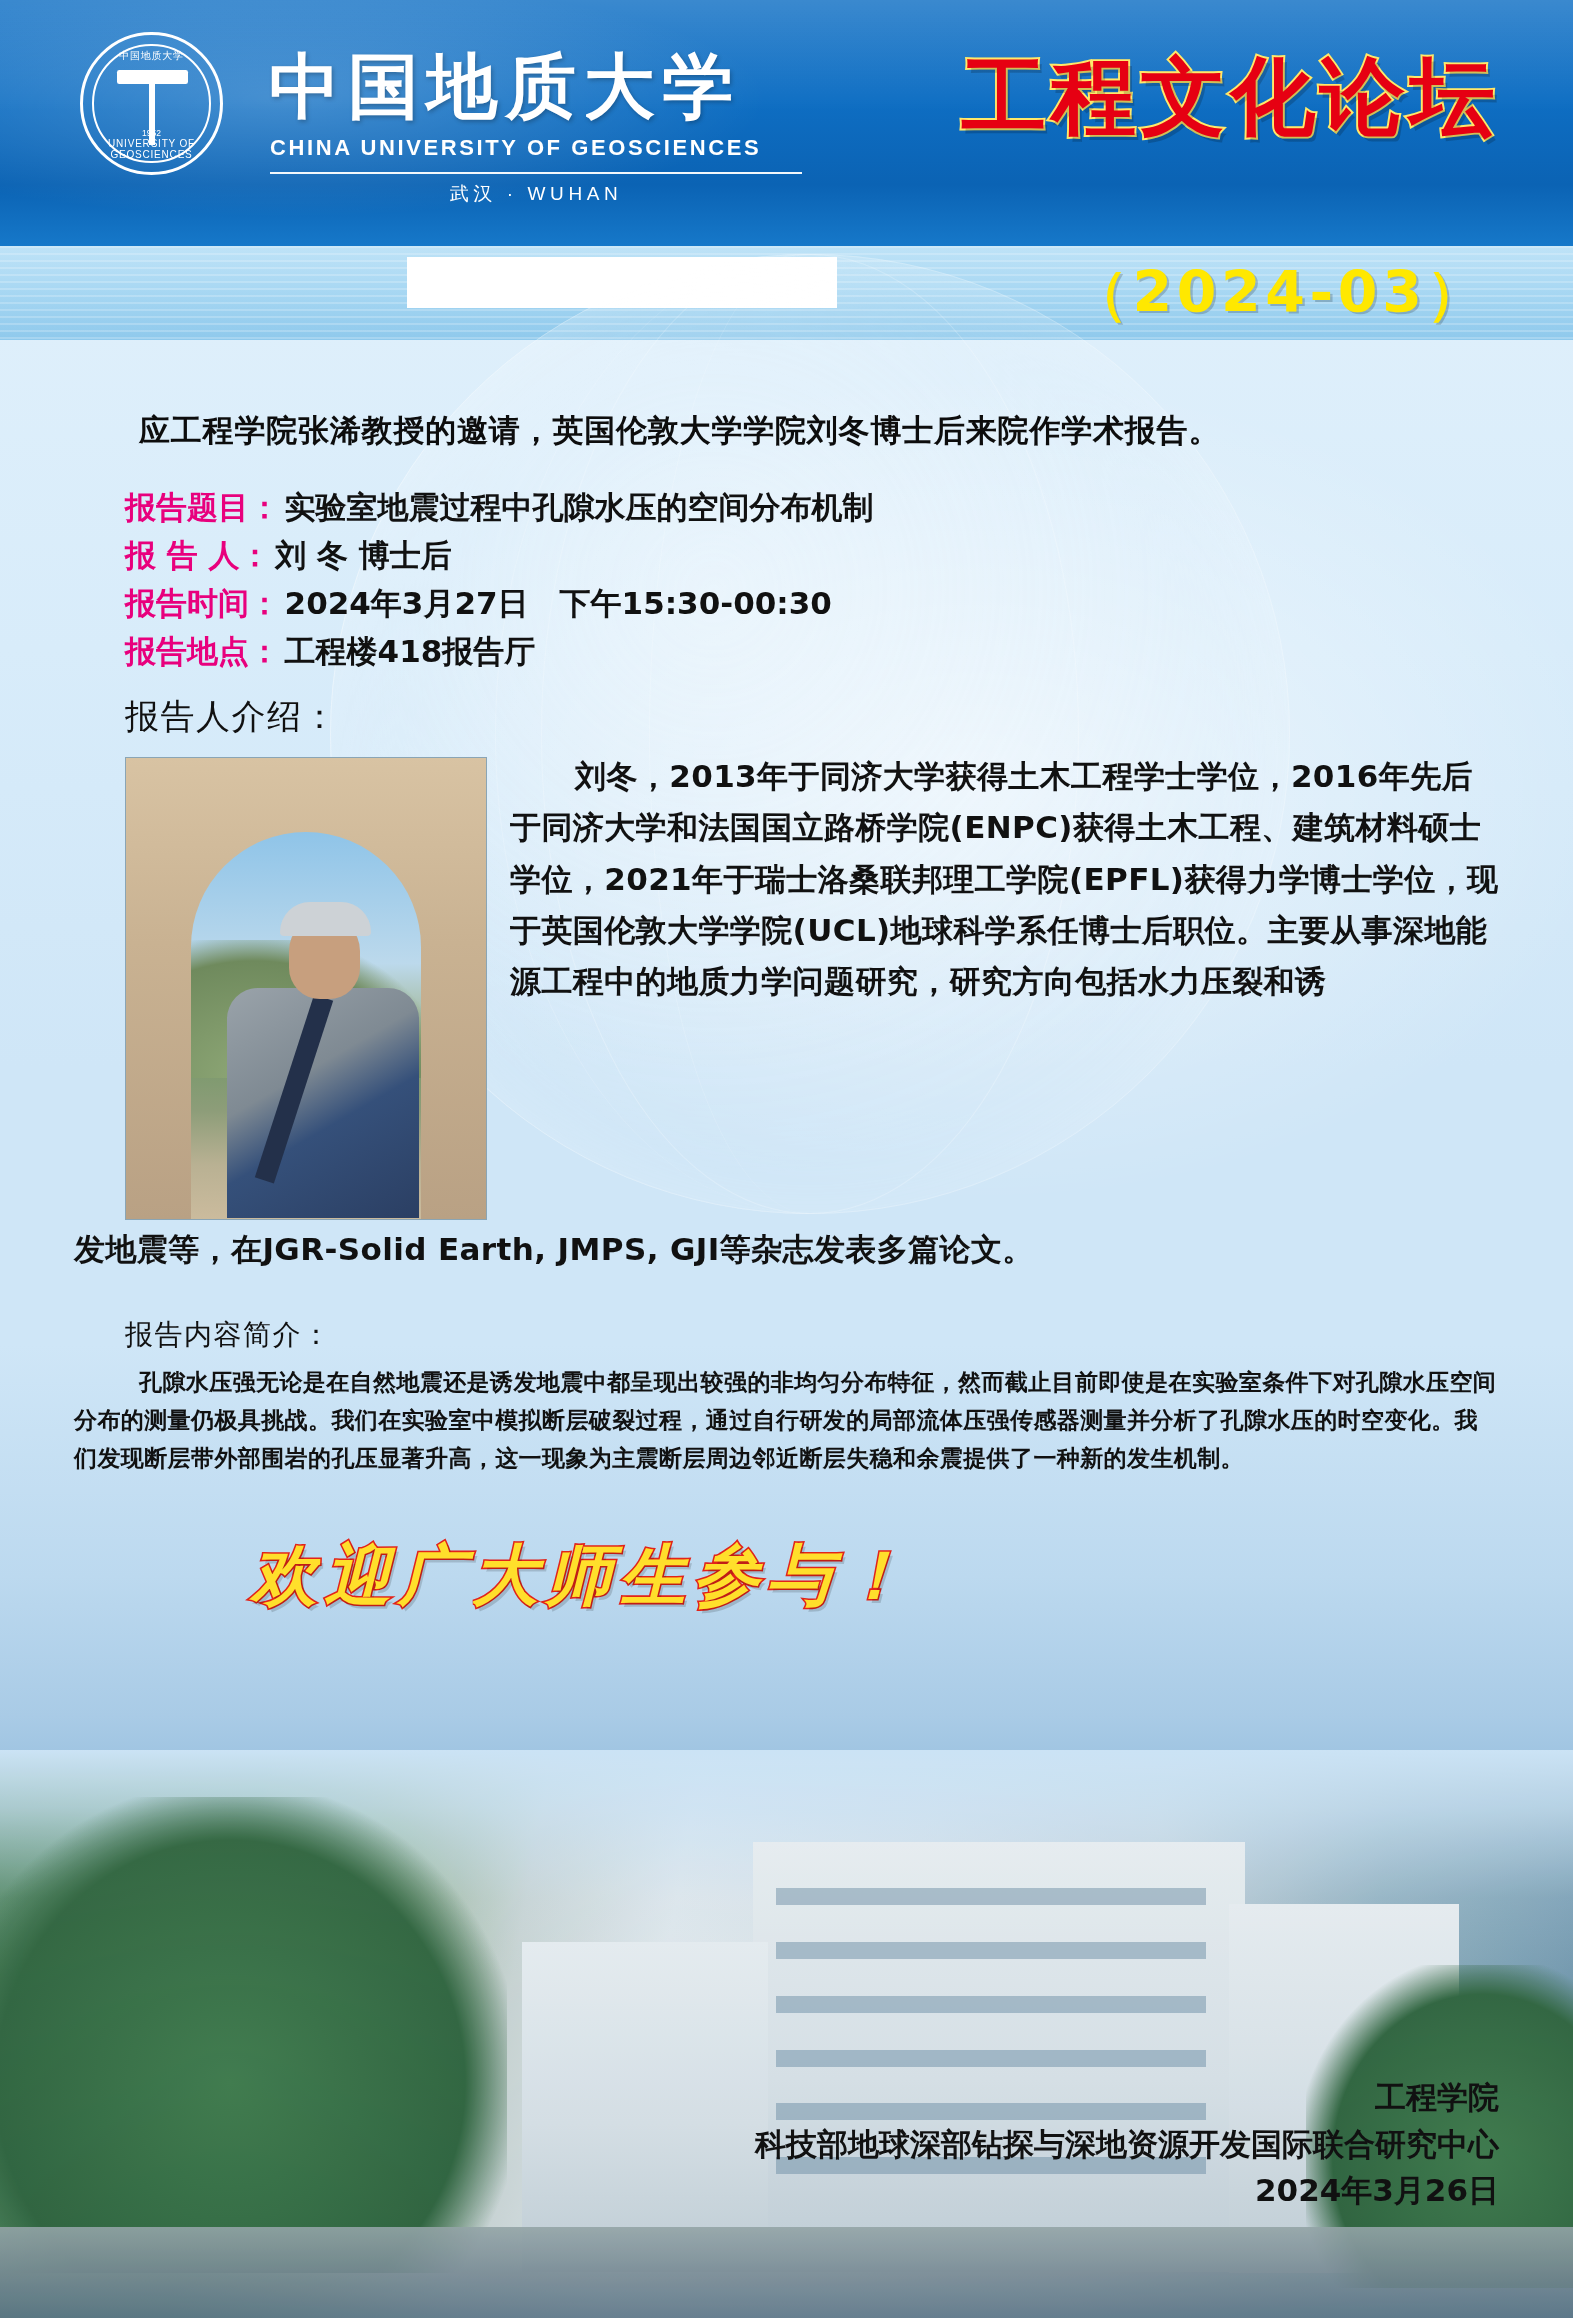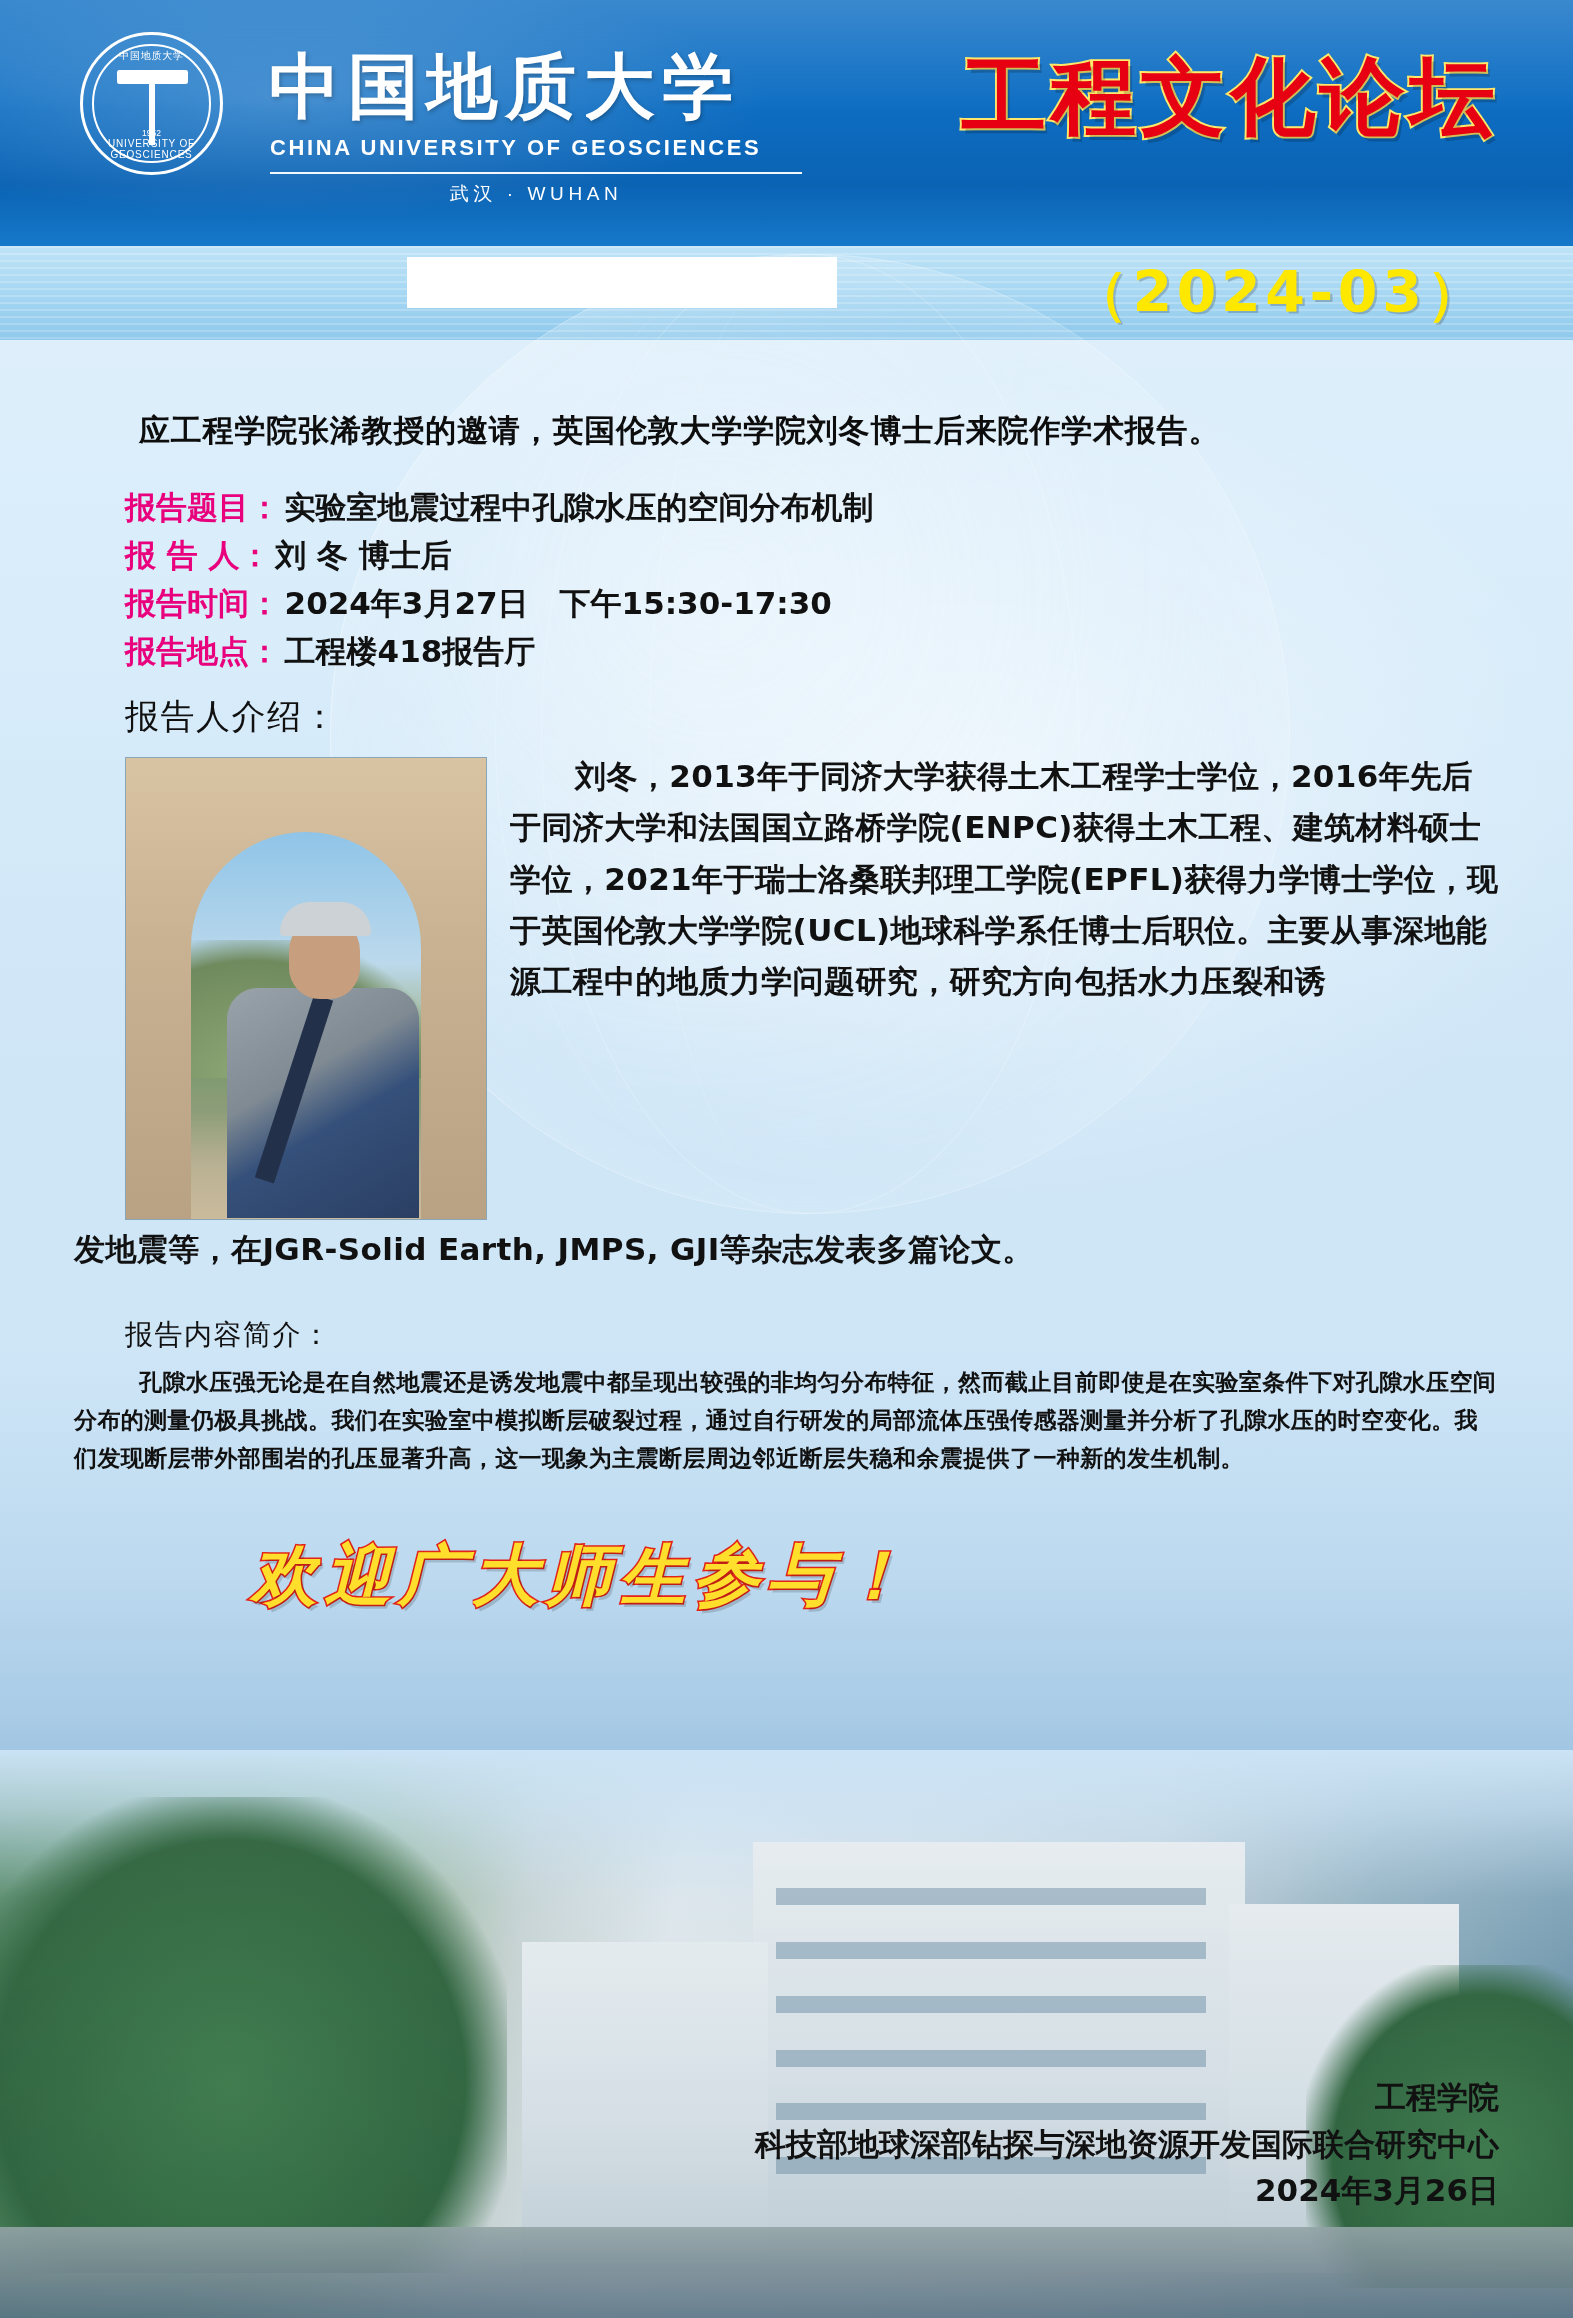--- a/index.html
+++ b/index.html
@@ -442,21 +442,21 @@
     <div class="field-row">
       <span class="field-label">报告题目：</span>
       <span class="field-value">实验室地震过程中孔隙水压的空间分布机制</span>
     </div>
     <div class="field-row">
       <span class="field-label">报 告 人：</span>
       <span class="field-value">刘 冬  博士后</span>
     </div>
     <div class="field-row">
       <span class="field-label">报告时间：</span>
-      <span class="field-value">2024年3月27日　下午15:30-17:30</span>
+      <span class="field-value">2024年3月27日　下午15:30-00:30</span>
     </div>
     <div class="field-row">
       <span class="field-label">报告地点：</span>
       <span class="field-value">工程楼418报告厅</span>
     </div>
 
     <div class="section-head">报告人介绍：</div>
 
     <div class="bio-wrap">
       <div class="portrait">

